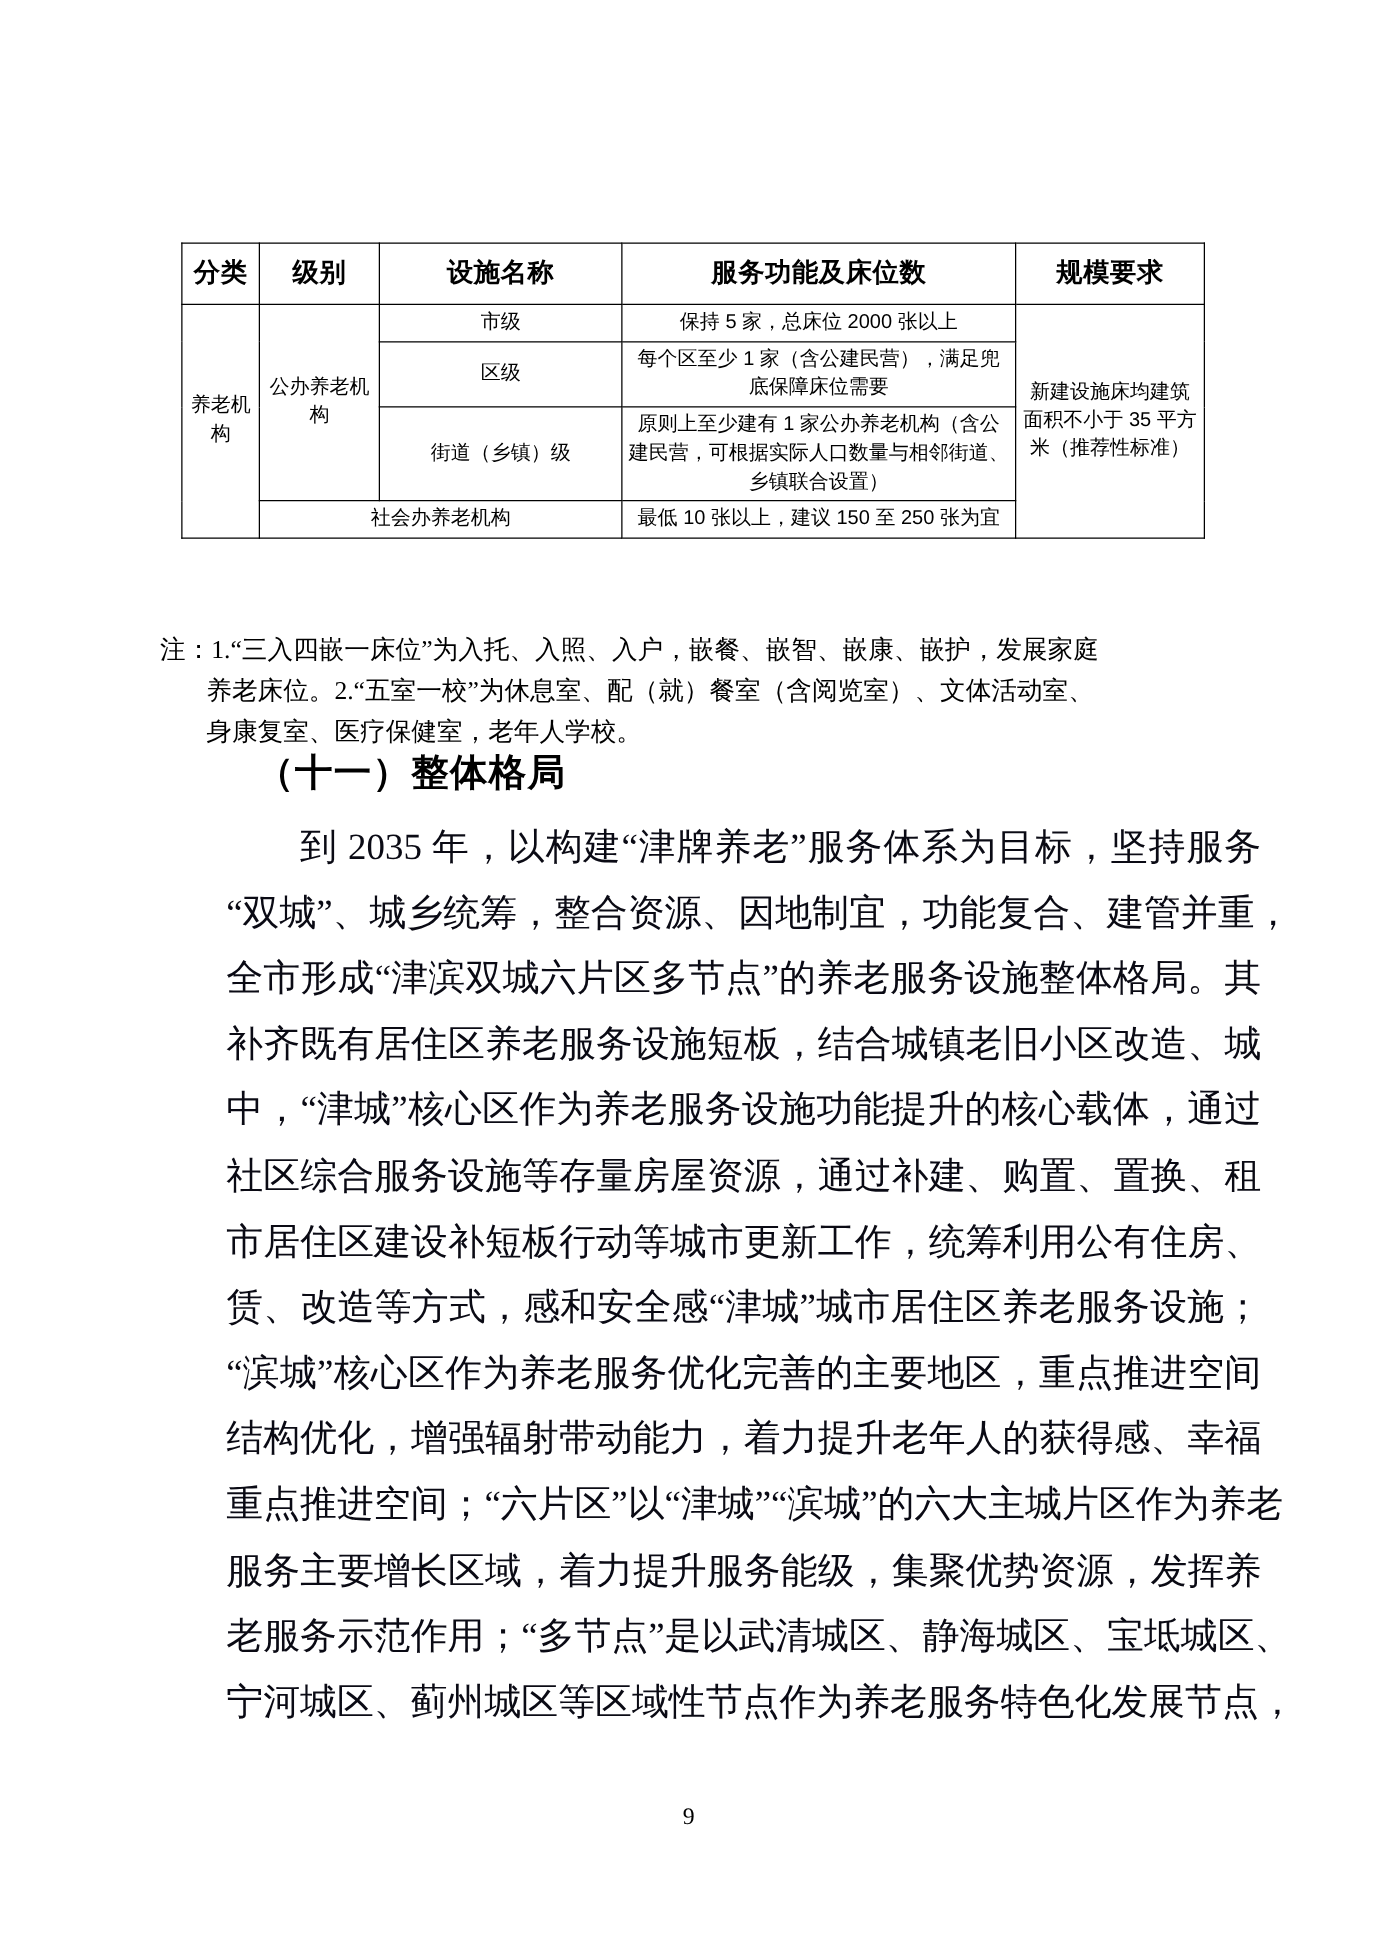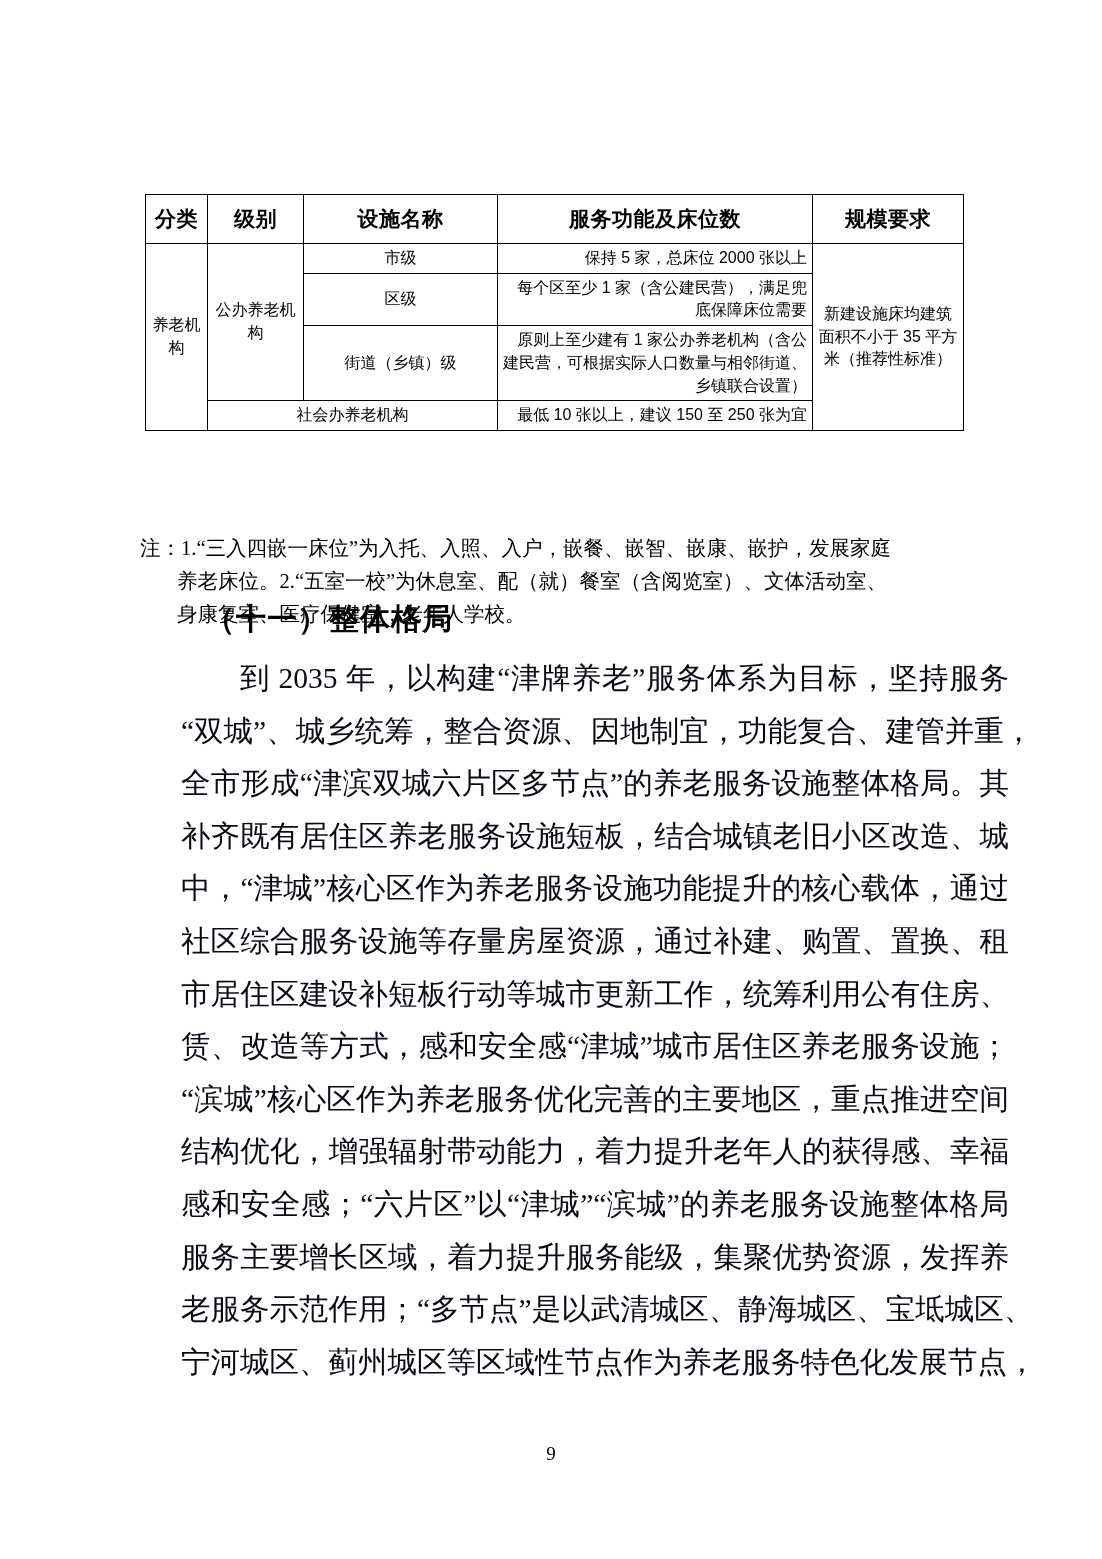--- a/index.html
+++ b/index.html
@@ -46,42 +46,41 @@
   }
   table.spec th {
     text-align: center;
     font-weight: bold;
     font-family: "Liberation Sans", "DejaVu Sans", sans-serif;
     font-size: 21px;
     height: 42px;
     letter-spacing: 0.5px;
   }
   td.ctr { text-align: center; }
-  td.lft { text-align: right; }
+  td.lft { text-align: center; }
   td.vmid { vertical-align: middle; }
 
   .col-a { width: 62px; }
   .col-b { width: 96px; }
   .col-c { width: 194px; }
   .col-d { width: 315px; }
   .col-e { width: 151px; }
 
   .cell-narrow { line-height: 1.45; }
 
   
   .note {
     position: absolute;
-    left: 140px;
+    left: 128px;
     top: 504px;
     width: 840px;
     font-size: 20.5px;
     line-height: 1.62;
     text-align: justify;
     text-indent: 0;
-    margin-top: 28px;
   }
   .note .nline {
     display: block;
     white-space: nowrap;
   }
   .note .nline.ind { padding-left: 37px; }
 
   
   .heading {
     position: absolute;
@@ -192,21 +191,21 @@
     <span class="bline first"><span class="jst">到 2035 年，以构建“津牌养老”服务体系为目标，坚持服务</span></span>
     <span class="bline"><span class="jst">“双城”、城乡统筹，整合资源、因地制宜，功能复合、建管并重，</span></span>
     <span class="bline"><span class="jst">全市形成“津滨双城六片区多节点”的养老服务设施整体格局。其</span></span>
     <span class="bline"><span class="jst">补齐既有居住区养老服务设施短板，结合城镇老旧小区改造、城</span></span>
     <span class="bline"><span class="jst">中，“津城”核心区作为养老服务设施功能提升的核心载体，通过</span></span>
     <span class="bline"><span class="jst">社区综合服务设施等存量房屋资源，通过补建、购置、置换、租</span></span>
     <span class="bline"><span class="jst">市居住区建设补短板行动等城市更新工作，统筹利用公有住房、</span></span>
     <span class="bline"><span class="jst">赁、改造等方式，感和安全感“津城”城市居住区养老服务设施；</span></span>
     <span class="bline"><span class="jst">“滨城”核心区作为养老服务优化完善的主要地区，重点推进空间</span></span>
     <span class="bline"><span class="jst">结构优化，增强辐射带动能力，着力提升老年人的获得感、幸福</span></span>
-    <span class="bline"><span class="jst">感和安全感；“六片区”以“津城”“滨城”的养老服务设施整体格局</span></span>
+    <span class="bline"><span class="jst">重点推进空间；“六片区”以“津城”“滨城”的六大主城片区作为养老</span></span>
     <span class="bline"><span class="jst">服务主要增长区域，着力提升服务能级，集聚优势资源，发挥养</span></span>
     <span class="bline"><span class="jst">老服务示范作用；“多节点”是以武清城区、静海城区、宝坻城区、</span></span>
     <span class="bline last"><span class="jst">宁河城区、蓟州城区等区域性节点作为养老服务特色化发展节点，</span></span>
   </div>
 
   <div class="page-number">9</div>
 
 </div>
 
 </body></html>

